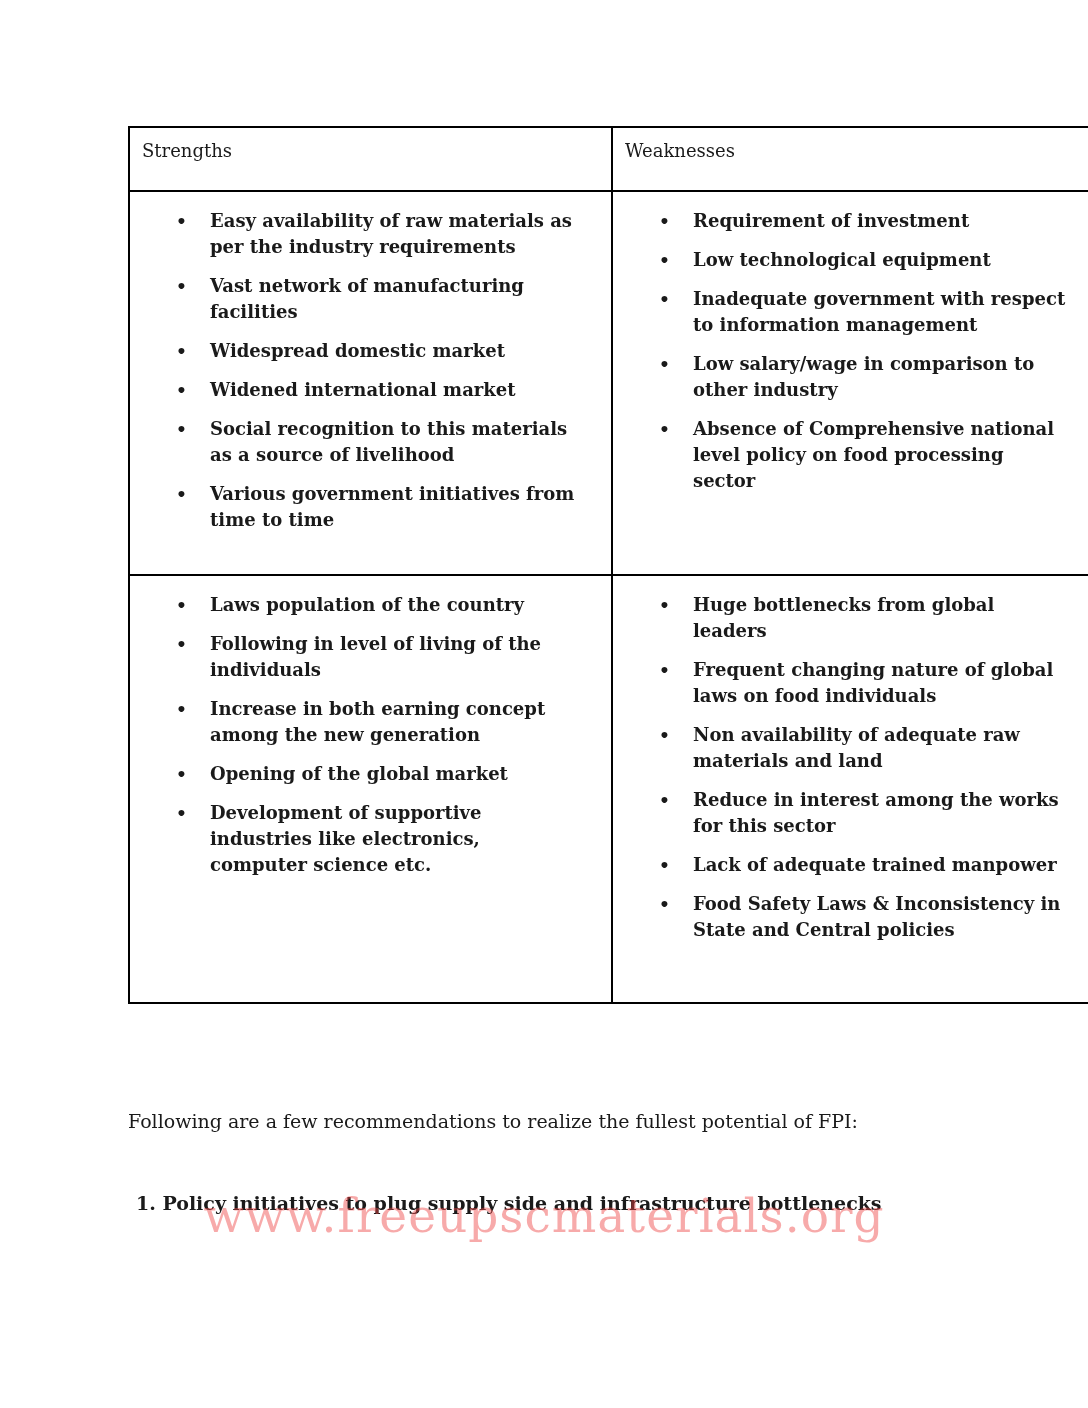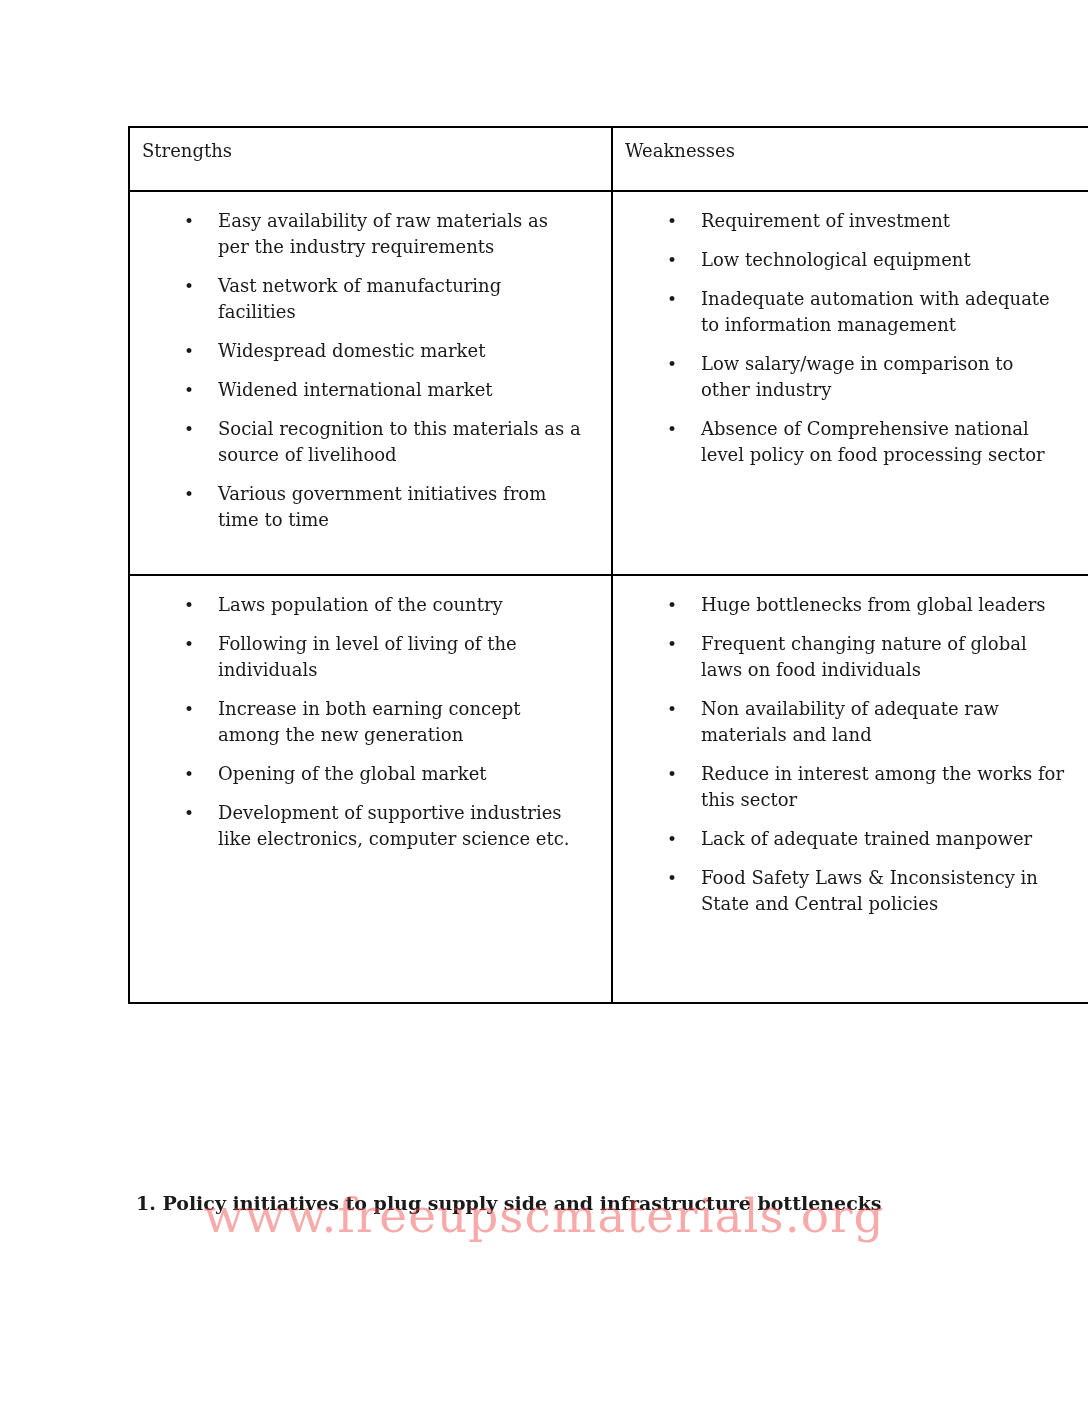--- a/index.html
+++ b/index.html
@@ -27,21 +27,21 @@
     vertical-align: top;
     font-size: 18px;
     line-height: 26px;
   }
   td.hdr {
     height: 64px;
     padding: 10px 12px;
   }
   tr.content-row-1 td { height: 384px; }
   tr.content-row-2 td { height: 428px; }
-  td.content { padding: 16px 18px 10px 12px; }
+  td.content { padding: 16px 18px 10px 4px; font-weight: bold; }
   .content ul {
     list-style: none;
     margin: 0;
     padding: 0 10px 0 76px;
   }
   .content li {
     position: relative;
     margin-bottom: 13px;
   }
   .content li::before {
@@ -101,21 +101,21 @@
               <li>Widespread domestic market</li>
               <li>Widened international market</li>
               <li>Social recognition to this materials as a source of livelihood</li>
               <li>Various government initiatives from time to time</li>
             </ul>
       </td>
       <td class="content">
         <ul>
               <li>Requirement of investment</li>
               <li>Low technological equipment</li>
-              <li>Inadequate automation with adequate to information management</li>
+              <li>Inadequate government with respect to information management</li>
               <li>Low salary/wage in comparison to other industry</li>
               <li>Absence of Comprehensive national level policy on food processing sector</li>
             </ul>
       </td>
     </tr>
     <tr class="content-row-2">
       <td class="content">
         <ul>
               <li>Laws population of the country</li>
               <li>Following in level of living of the individuals</li>
@@ -131,18 +131,19 @@
               <li>Non availability of adequate raw materials and land</li>
               <li>Reduce in interest among the works for this sector</li>
               <li>Lack of adequate trained manpower</li>
               <li>Food Safety Laws &amp; Inconsistency in State and Central policies</li>
             </ul>
       </td>
     </tr>
   </tbody>
     </table>
 
+  <div class="para intro">Following are a few recommendations to realize the fullest potential of FPI:</div>
 
   <div class="para heading1">1. Policy initiatives to plug supply side and infrastructure bottlenecks</div>
 
   <div class="watermark">www.freeupscmaterials.org</div>
 
 </div>
 
 </body></html>

